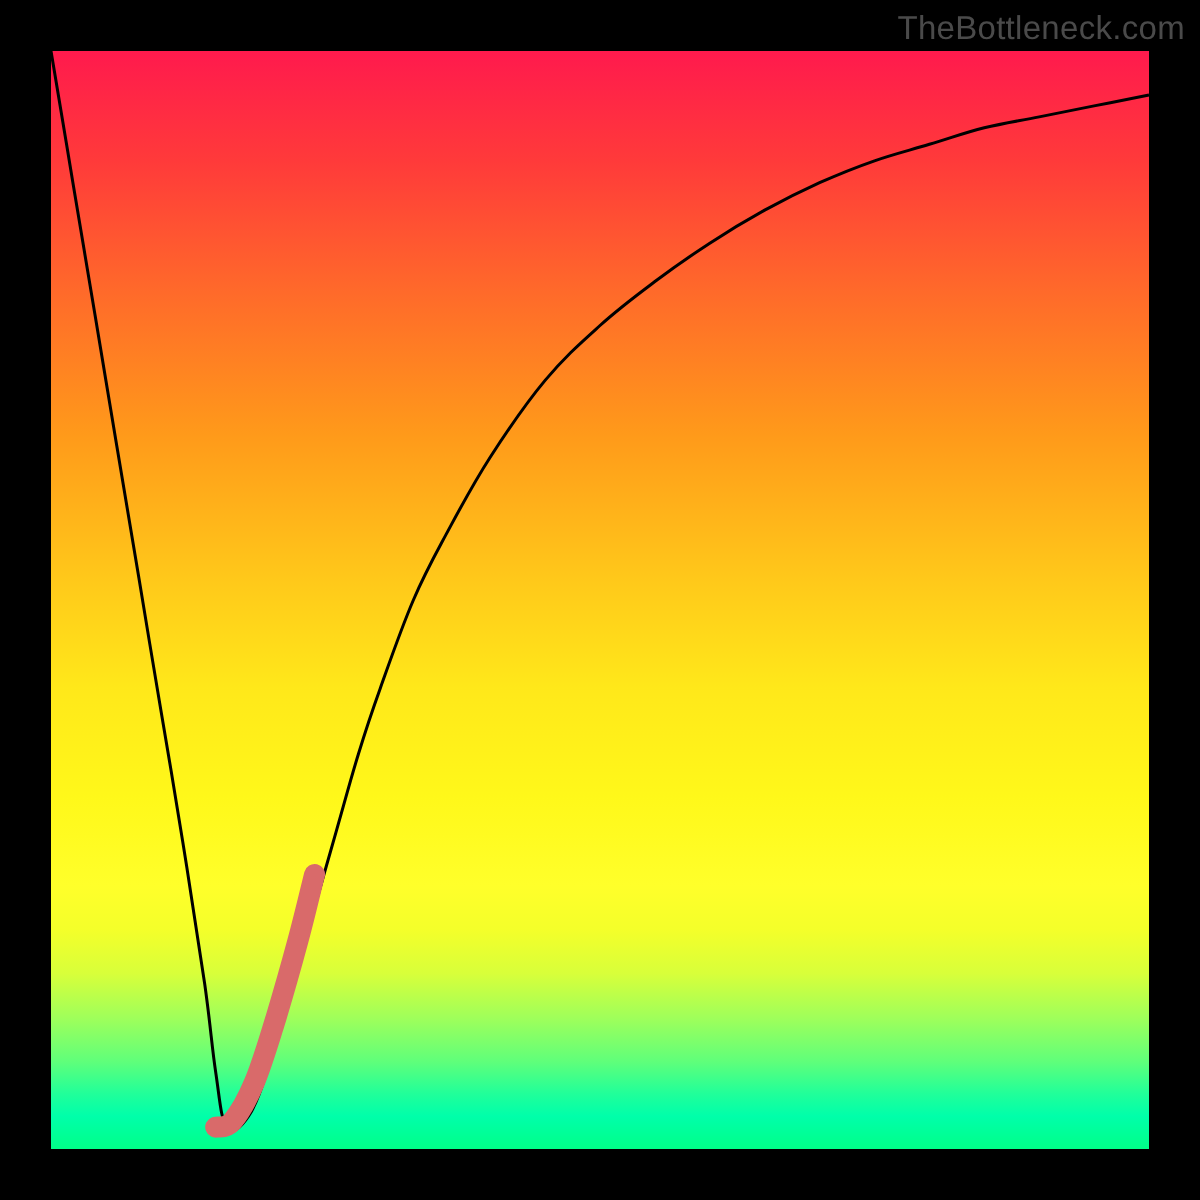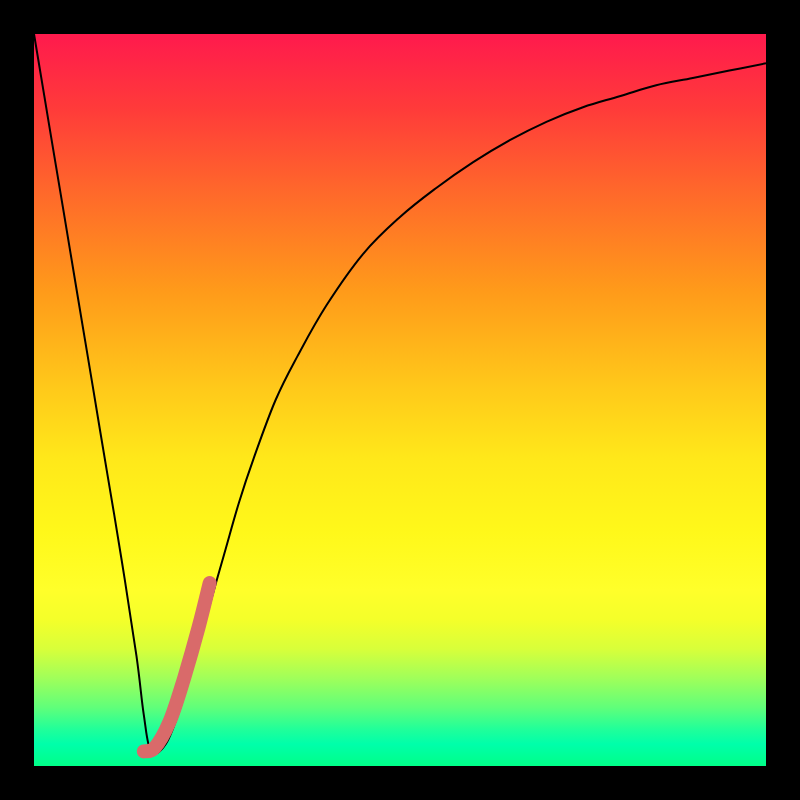--- a/index.html
+++ b/index.html
@@ -64,13 +64,14 @@
 </head>
 <body>
 
 <div class="frame">
   <div class="plot">
     <svg class="curve" viewBox="0 0 732 732" preserveAspectRatio="none">
       <path id="main-curve" fill="none" stroke="#000000" stroke-width="2" d="M 0.0 0.0 C 2.6 15.8, 9.4 56.2, 14.6 87.8 C 19.9 119.5, 24.0 144.1, 29.3 175.7 C 34.6 207.3, 38.6 231.9, 43.9 263.5 C 49.2 295.1, 53.3 319.7, 58.6 351.4 C 63.8 383.0, 67.9 407.6, 73.2 439.2 C 78.5 470.8, 82.6 494.1, 87.8 527.0 C 93.1 560.0, 98.5 594.5, 102.5 622.2 C 106.4 649.9, 107.2 663.6, 109.8 680.8 C 112.4 697.9, 113.2 712.1, 117.1 717.4 C 121.1 722.6, 126.5 717.9, 131.8 710.0 C 137.0 702.1, 141.1 689.3, 146.4 673.4 C 151.7 657.6, 155.8 640.6, 161.0 622.2 C 166.3 603.8, 170.4 589.4, 175.7 571.0 C 181.0 552.5, 185.0 538.2, 190.3 519.7 C 195.6 501.3, 199.7 485.6, 205.0 468.5 C 210.2 451.4, 213.0 443.0, 219.6 424.6 C 226.2 406.1, 233.7 384.4, 241.6 366.0 C 249.5 347.6, 254.3 339.2, 263.5 322.1 C 272.7 305.0, 280.9 289.3, 292.8 270.8 C 304.7 252.4, 316.2 235.4, 329.4 219.6 C 342.6 203.8, 352.8 194.9, 366.0 183.0 C 379.2 171.1, 389.4 163.6, 402.6 153.7 C 415.8 143.8, 426.0 136.7, 439.2 128.1 C 452.4 119.5, 462.6 113.4, 475.8 106.1 C 489.0 98.9, 499.2 93.8, 512.4 87.8 C 525.6 81.9, 535.8 77.8, 549.0 73.2 C 562.2 68.6, 572.4 66.2, 585.6 62.2 C 598.8 58.3, 609.0 54.5, 622.2 51.2 C 635.4 47.9, 645.6 46.6, 658.8 43.9 C 672.0 41.3, 682.2 39.2, 695.4 36.6 C 708.6 34.0, 725.4 30.6, 732.0 29.3"></path>
       <path id="highlight-curve" fill="none" stroke="#d96a6a" stroke-width="14" stroke-linecap="round" d="M 109.8 717.4 C 111.8 716.7, 116.2 719.0, 120.8 713.7 C 125.4 708.4, 130.1 700.6, 135.4 688.1 C 140.7 675.6, 144.8 661.3, 150.1 644.2 C 155.3 627.0, 160.1 610.0, 164.7 592.9 C 169.3 575.8, 173.7 556.9, 175.7 549.0"></path>
     </svg>
   </div>
+  <div class="watermark">TheBottleneck.com</div>
 </div>
 
 </body></html>

